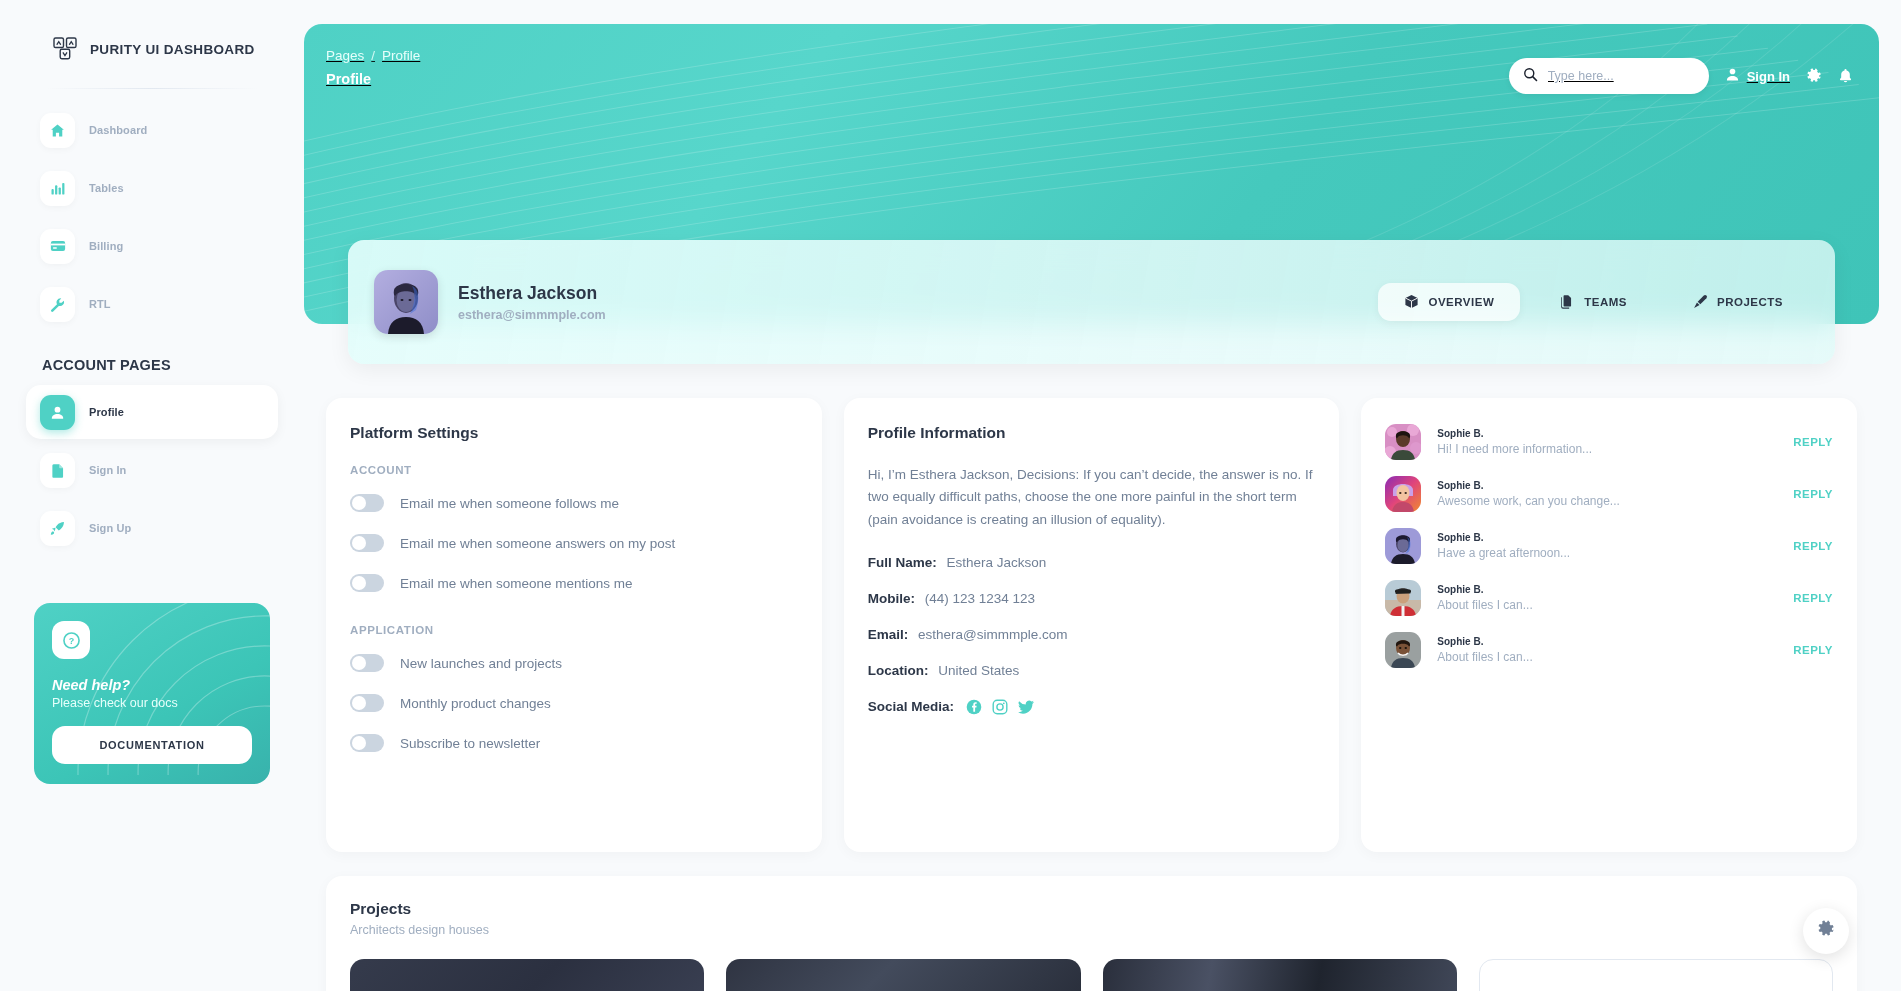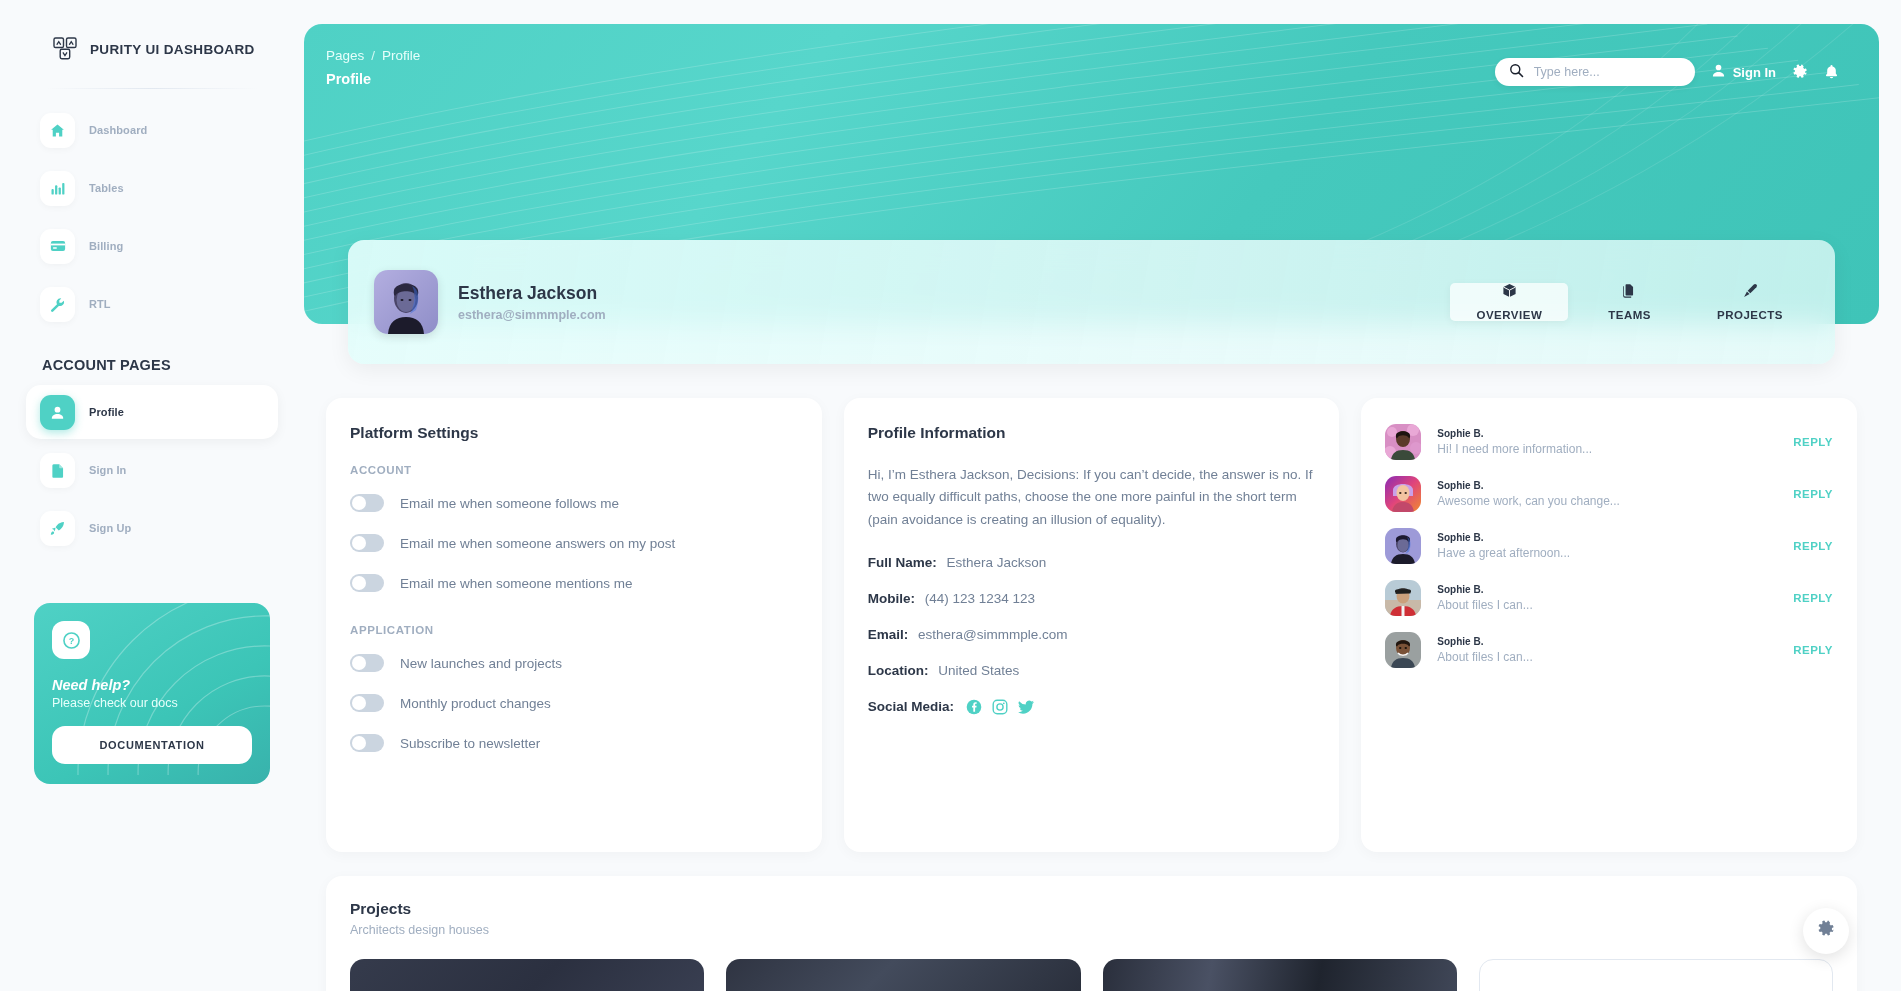--- a/index.html
+++ b/index.html
@@ -71,30 +71,30 @@
   .banner {
     position: absolute; left: 0; top: 24px; right: 22px; height: 300px;
     border-radius: 18px; overflow: hidden;
     background: linear-gradient(128deg, #4fd1c5 0%, #57d6cb 30%, #45c9bd 60%, #3fc4b8 100%);
   }
   .banner-lines { position: absolute; inset: 0; opacity: .5; }
 
   .topbar {
     position: absolute; left: 0; top: 24px; right: 22px; height: 92px;
     display: flex; align-items: flex-start; justify-content: space-between;
-    padding: 24px 40px 0 22px; z-index: 5;
+    padding: 24px 26px 0 22px; z-index: 5; text-decoration: underline;
   }
   .crumbs { font-size: 13.5px; color: #e6fffb; display: flex; gap: 7px; align-items: center; }
   .crumbs span { cursor: pointer; }
   .crumb-sep { opacity: .85; }
   .page-title { font-size: 14.5px; font-weight: 700; color: #ffffff; margin-top: 8px; }
 
   .topright { display: flex; align-items: center; gap: 16px; margin-top: 10px; }
   .search-box {
-    width: 200px; height: 28px; background: #fff; border-radius: 18px;
+    width: 200px; height: 36px; background: #fff; border-radius: 18px;
     display: flex; align-items: center; gap: 10px; padding: 0 14px;
     box-shadow: 0 2px 6px rgba(0,0,0,.06);
   }
   .search-box input {
     border: 0; outline: 0; font-family: inherit; font-size: 12.5px;
     color: #2d3748; background: transparent; width: 100%;
   }
   .search-box input::placeholder { color: #a0aec0; }
   .signin { display: flex; align-items: center; gap: 7px; cursor: pointer; }
   .signin-label { font-size: 13px; font-weight: 700; color: #fff; }
@@ -112,22 +112,22 @@
   .avatar-lg {
     width: 64px; height: 64px; border-radius: 14px; overflow: hidden; flex: 0 0 64px;
     box-shadow: 0 3px 10px rgba(0,0,0,.12);
   }
   .profile-meta { margin-left: 20px; }
   .profile-name { font-size: 17.5px; font-weight: 700; color: #2d3748; }
   .profile-email { font-size: 12.5px; font-weight: 700; color: #a0aec0; margin-top: 4px; }
   .profile-tabs { margin-left: auto; display: flex; align-items: center; gap: 14px; }
   .ptab {
     display: flex; align-items: center; gap: 9px; height: 38px; padding: 0 26px;
-    border-radius: 5px; cursor: pointer;
-    font-size: 11.5px; font-weight: 700; color: #2d3748; letter-spacing: .5px; flex-direction: column;
+    border-radius: 13px; cursor: pointer;
+    font-size: 11.5px; font-weight: 700; color: #2d3748; letter-spacing: .5px;
   }
   .ptab.active { background: rgba(255,255,255,.72); box-shadow: 0 2px 8px rgba(0,0,0,.05); }
 
   
   .grid {
     position: absolute; left: 0; top: 398px; right: 22px;
     display: grid; grid-template-columns: 1fr 1fr 1fr; gap: 22px; padding: 0 22px;
   }
   .card {
     background: #fff; border-radius: 16px; padding: 26px 24px;

